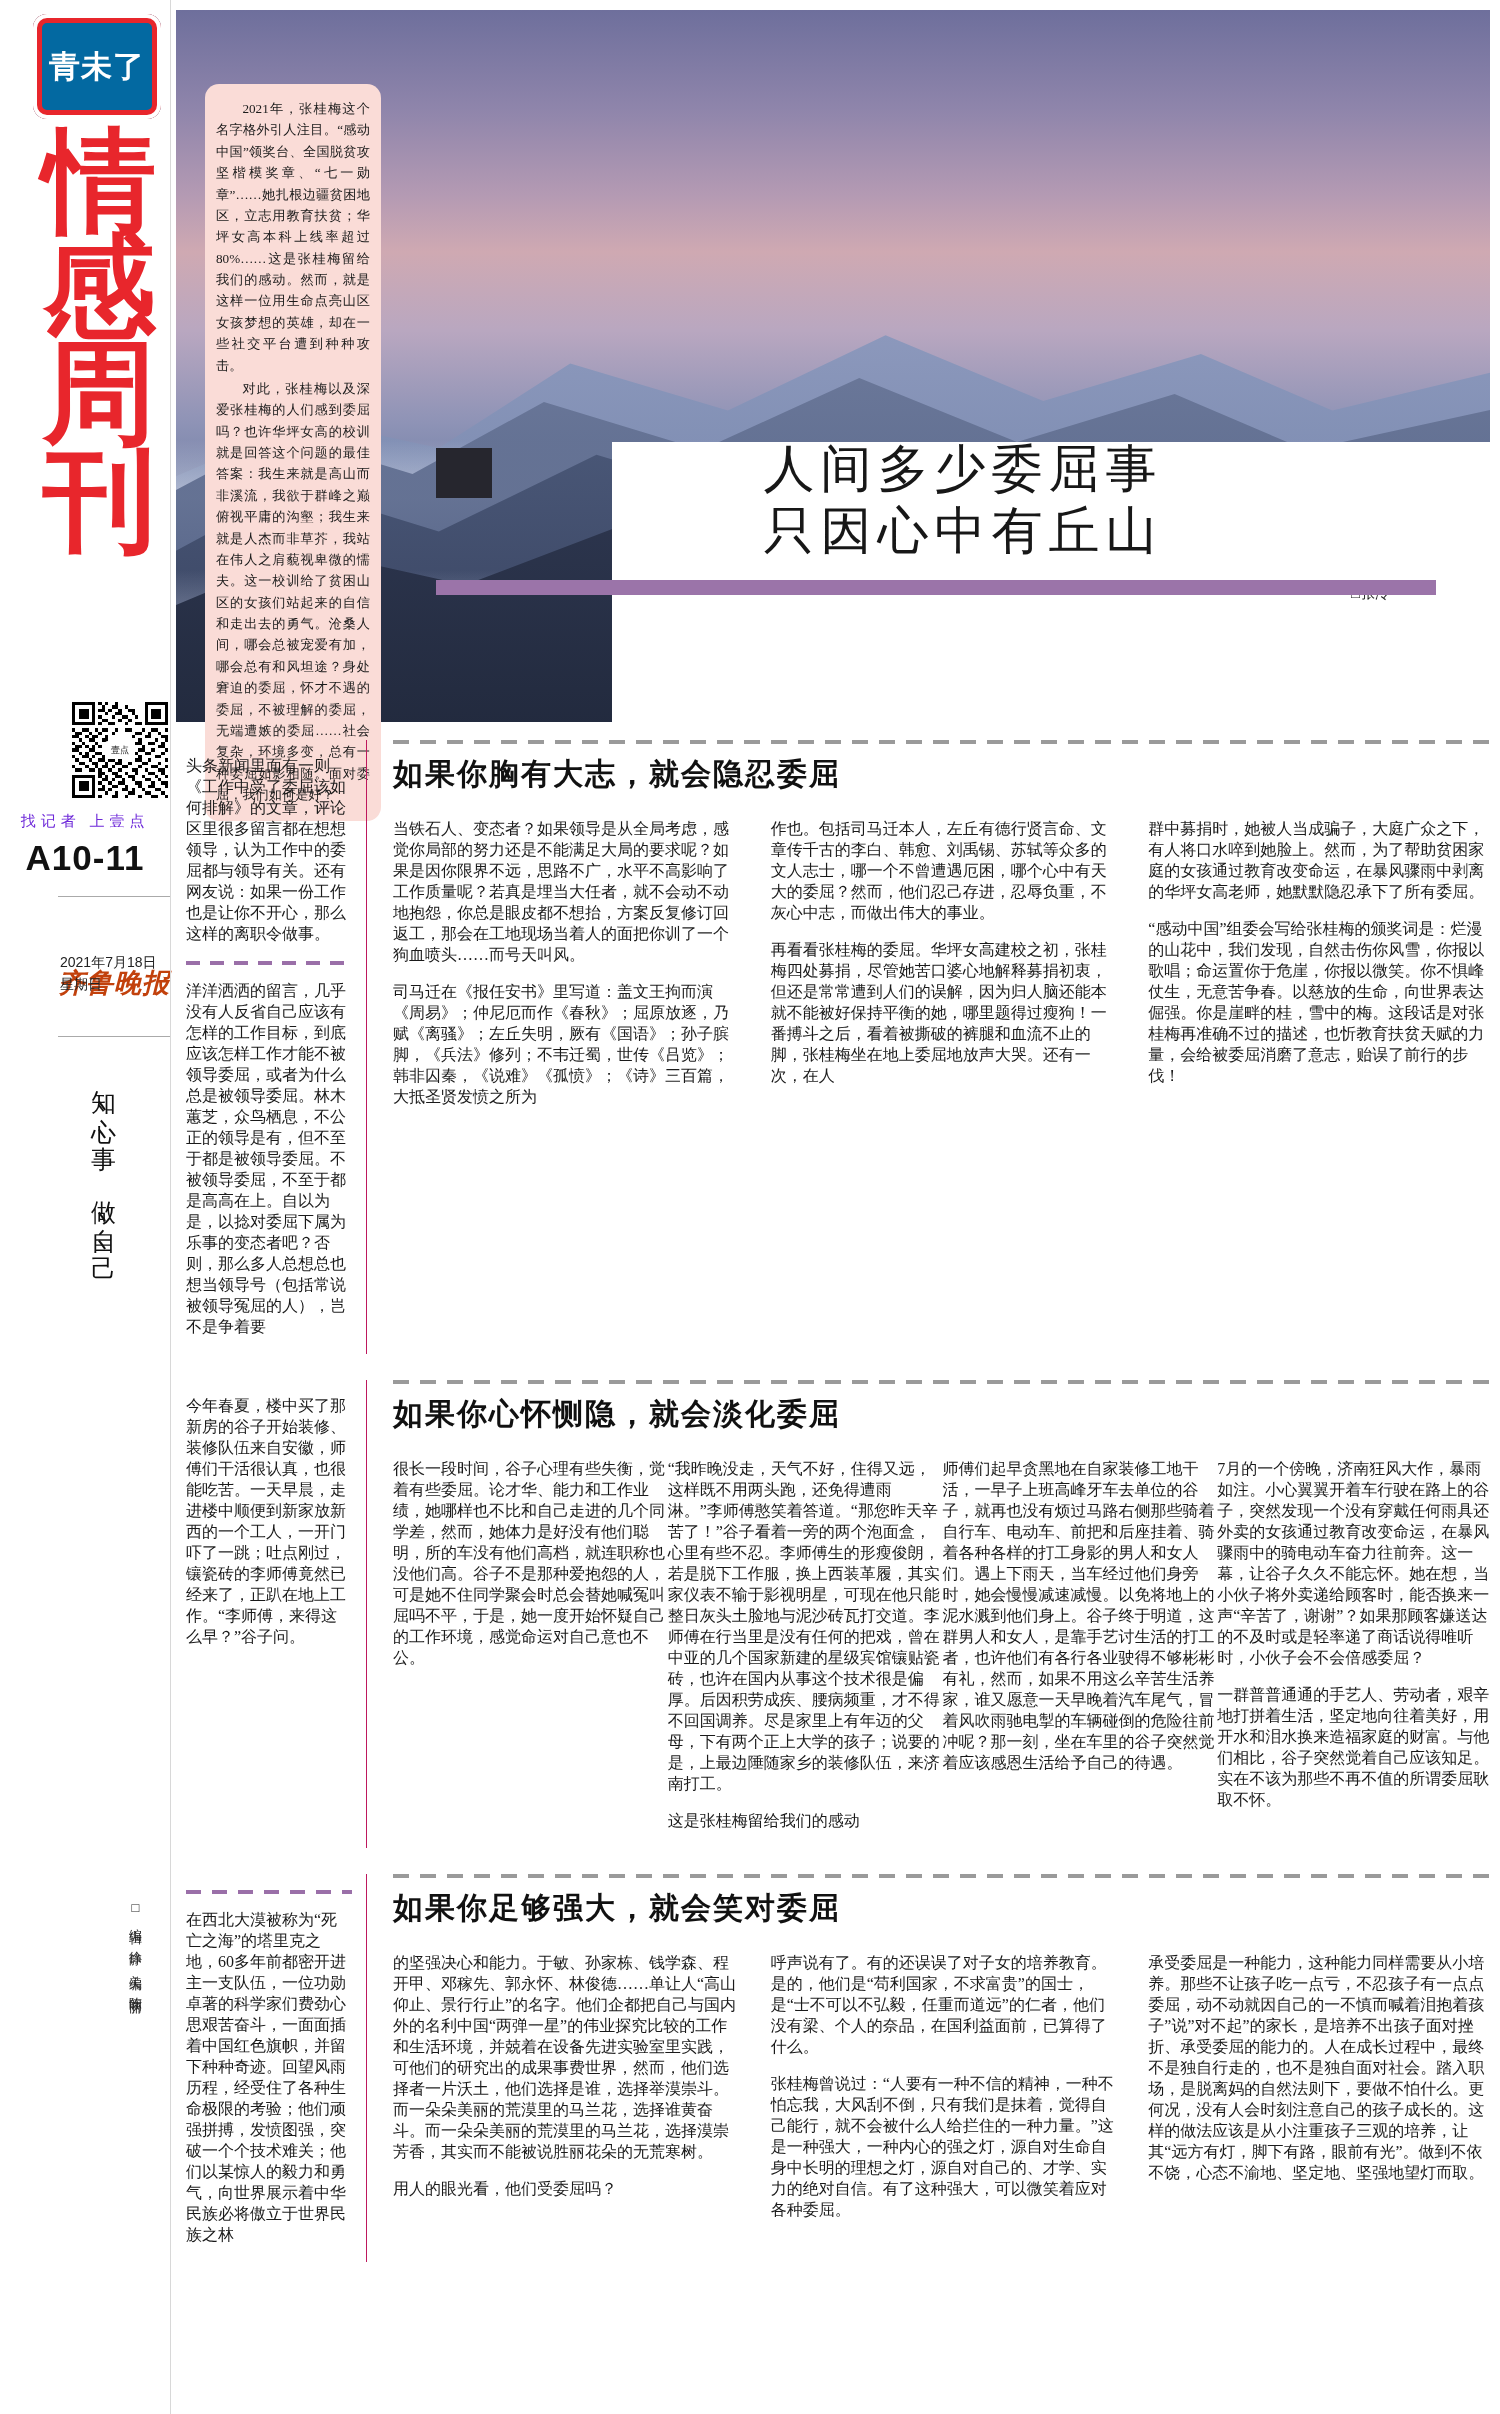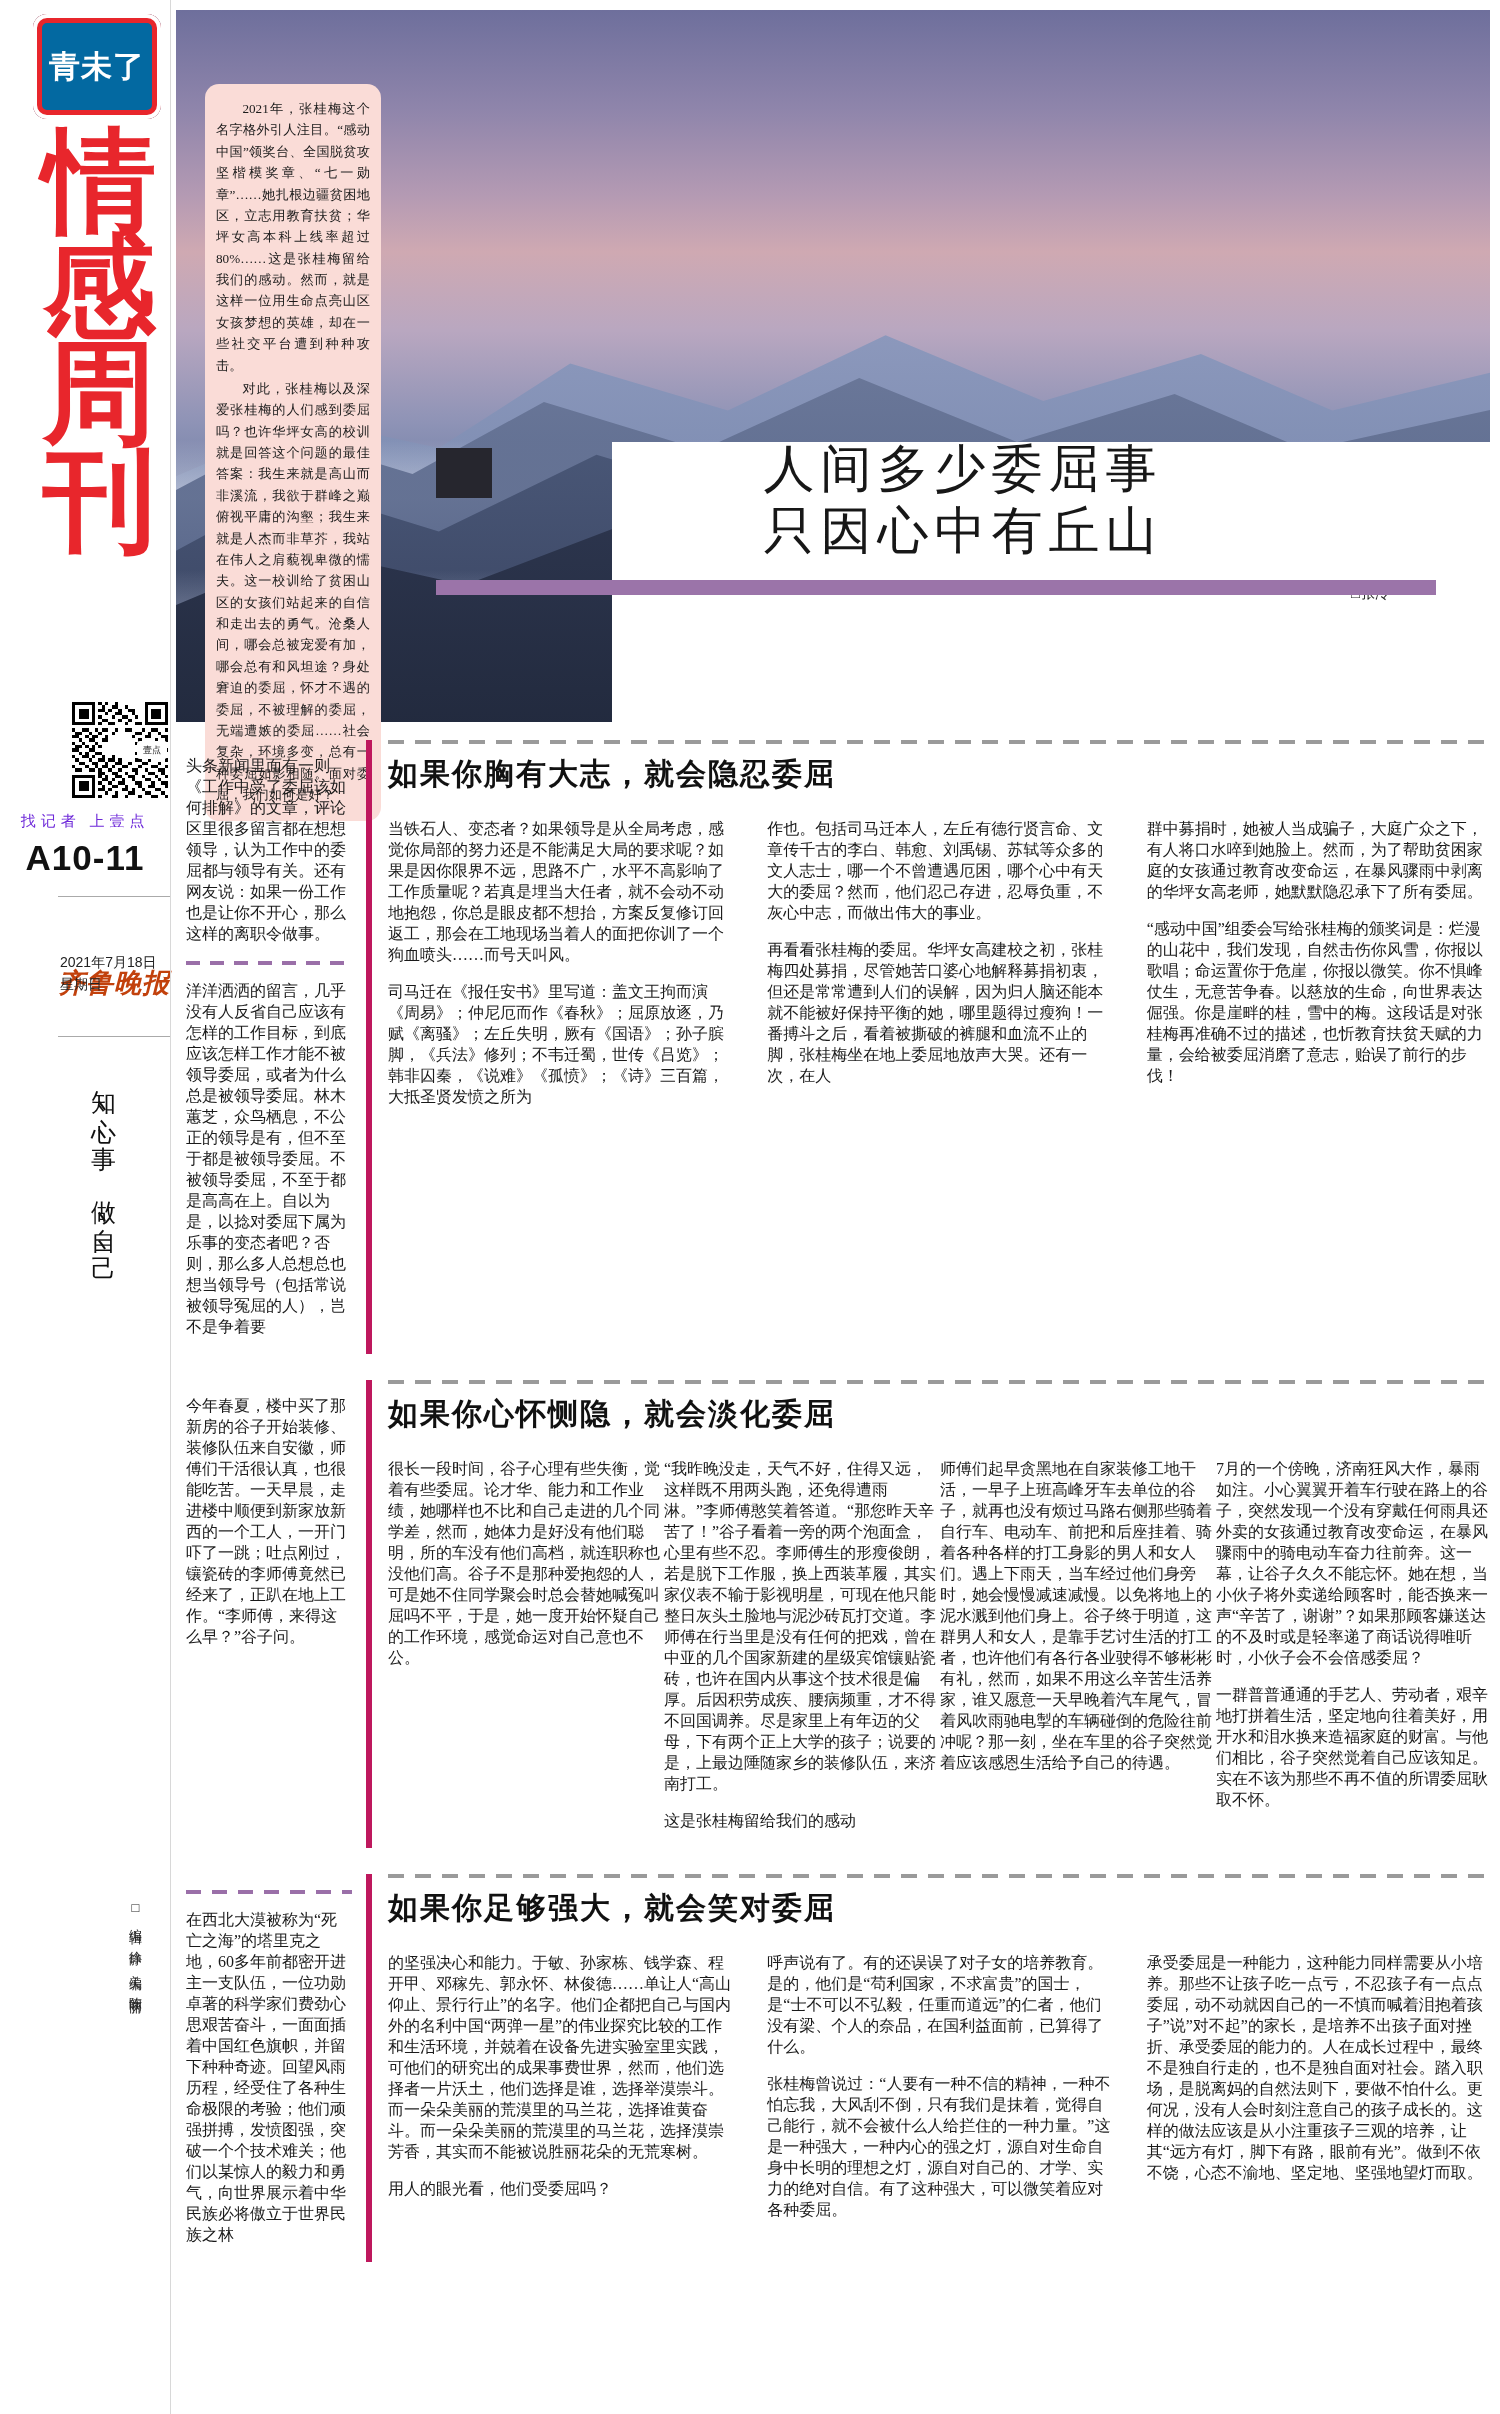--- a/index.html
+++ b/index.html
@@ -29,21 +29,20 @@
   .masthead span{display:block;}
   .qr{
     position:absolute;left:72px;top:702px;width:96px;height:96px;background:#fff;
   }
   .qr svg{display:block;}
   .qr-badge{
     position:absolute;left:50%;top:50%;transform:translate(-50%,-50%);
     width:30px;height:18px;background:#fff;border-radius:3px;
     font-size:9px;color:#111;display:flex;align-items:center;justify-content:center;
     font-family:"Liberation Sans",sans-serif;
-    margin-left:32px;
   }
   .rail-find{
     position:absolute;left:0;top:812px;width:170px;text-align:center;
     font-size:15px;letter-spacing:5px;color:#6d28d9;
     font-family:"Liberation Serif",serif;
   }
   .rail-page{
     position:absolute;left:0;top:838px;width:170px;text-align:center;
     font-size:35px;font-weight:700;letter-spacing:1px;
     font-family:"Liberation Sans",sans-serif;color:#111;
@@ -130,21 +129,21 @@
     font-family:"Liberation Sans","DejaVu Sans",sans-serif;
     font-size:30px;font-weight:700;letter-spacing:2px;color:#111;
     margin:6px 0 8px 0;
   }
 
   
   .band{display:flex;}
   .leftcol{width:180px;flex:0 0 180px;padding-right:14px;box-sizing:border-box;}
   .leftcol .sep{height:4px;margin:14px 0 12px 0;
     background-image:repeating-linear-gradient(to right,#9a6fa8 0 14px,transparent 14px 24px);}
-  .rightzone{flex:1;padding-left:16px;border-left:6px solid #be185d;box-sizing:border-box;}
+  .rightzone{flex:1;padding-left:26px;border-left:1px solid #be185d;box-sizing:border-box;}
   .threecol{display:flex;gap:34px;}
   .threecol .c{flex:1;}
   .fourcol{display:flex;}
   .fourcol .c{flex:1;}
   .purple-sep{height:4px;margin:16px 0 14px 0;
     background-image:repeating-linear-gradient(to right,#9a6fa8 0 15px,transparent 15px 26px);}
 </style>
 </head>
 <body>
 

